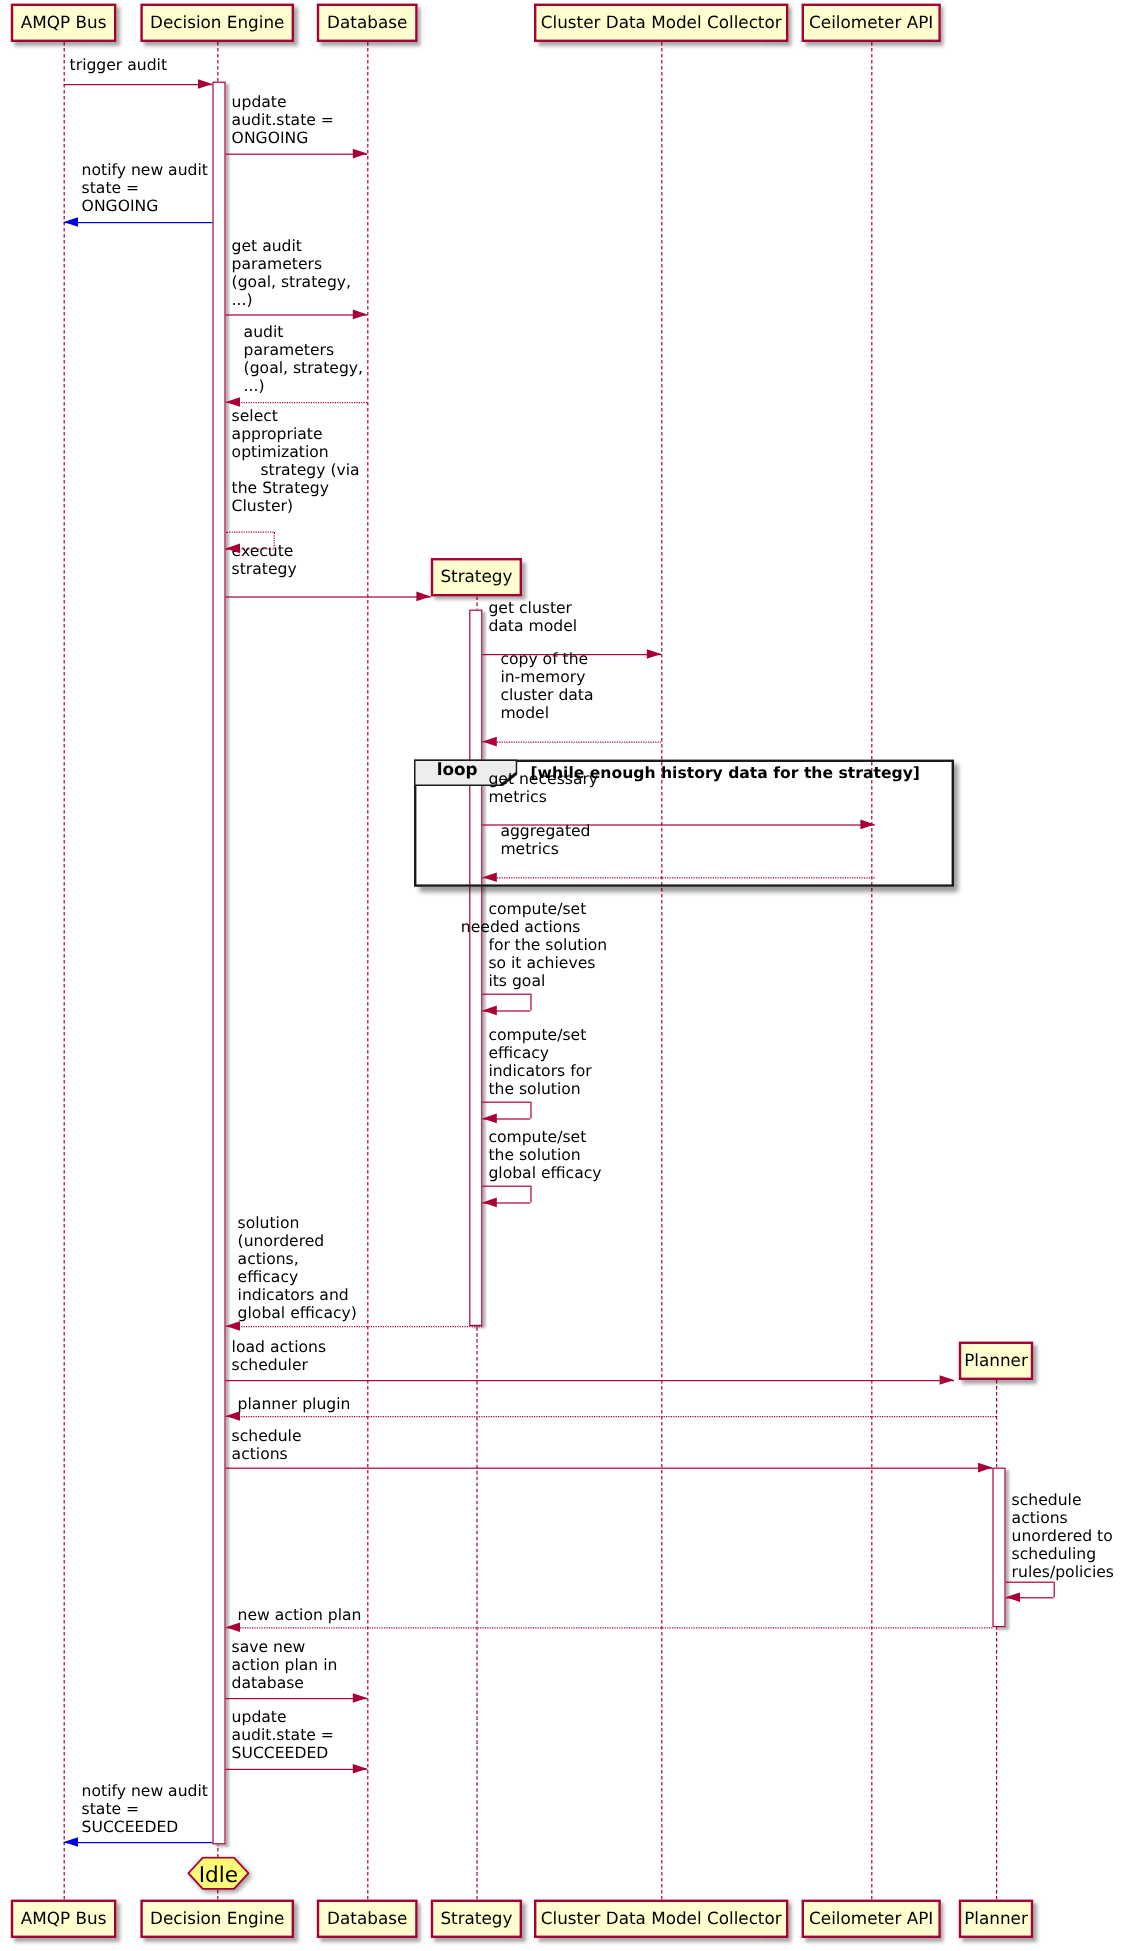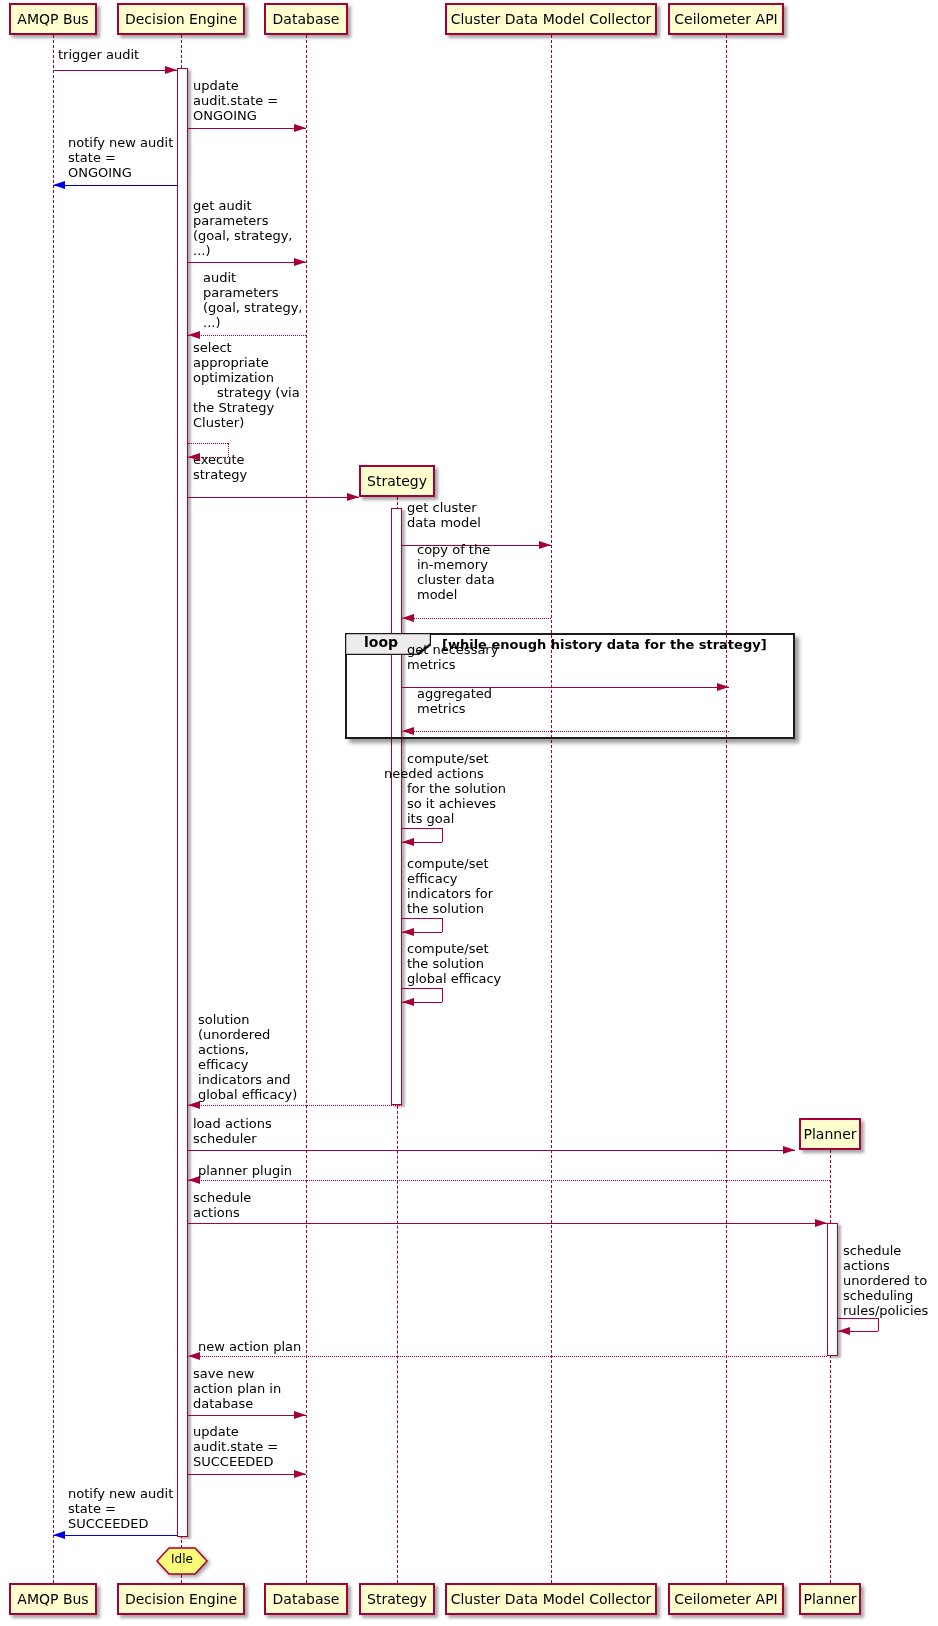--- a/index.html
+++ b/index.html
@@ -18,21 +18,21 @@
   .head{position:absolute;width:0;height:0;border-top:4px solid transparent;border-bottom:4px solid transparent;}
   .head.right{border-left:12px solid #A80036;}
   .head.left{border-right:12px solid #A80036;}
   .mlabel{position:absolute;font-size:13px;line-height:15px;white-space:nowrap;}
   .loopbox{position:absolute;border:2.5px solid #1b1b1b;box-shadow:4px 4px 4px rgba(0,0,0,.4);box-sizing:border-box;}
   .loophdr{position:absolute;}
   .loophdr .hdrtext{position:absolute;left:0;top:1px;width:72px;text-align:center;
                     font-weight:bold;font-size:14px;}
   .loopcond{position:absolute;font-weight:bold;font-size:13px;white-space:nowrap;}
   .endstate{position:absolute;}
-  .endstate .hextext{position:absolute;left:0;top:5px;width:100%;text-align:center;font-size:12px;}
+  .endstate .hextext{position:absolute;left:0;top:5px;width:100%;text-align:center;font-size:18px;}
 </style>
 </head>
 <body>
 
 <div id="diagram">
     <div class="lifeline" style="left: 53px; top: 35px; height: 1548px;"></div>
     <div class="lifeline" style="left: 181px; top: 35px; height: 1548px;"></div>
     <div class="lifeline" style="left: 306px; top: 35px; height: 1548px;"></div>
     <div class="lifeline" style="left: 397px; top: 497px; height: 1086px;"></div>
     <div class="lifeline" style="left: 551px; top: 35px; height: 1548px;"></div>

